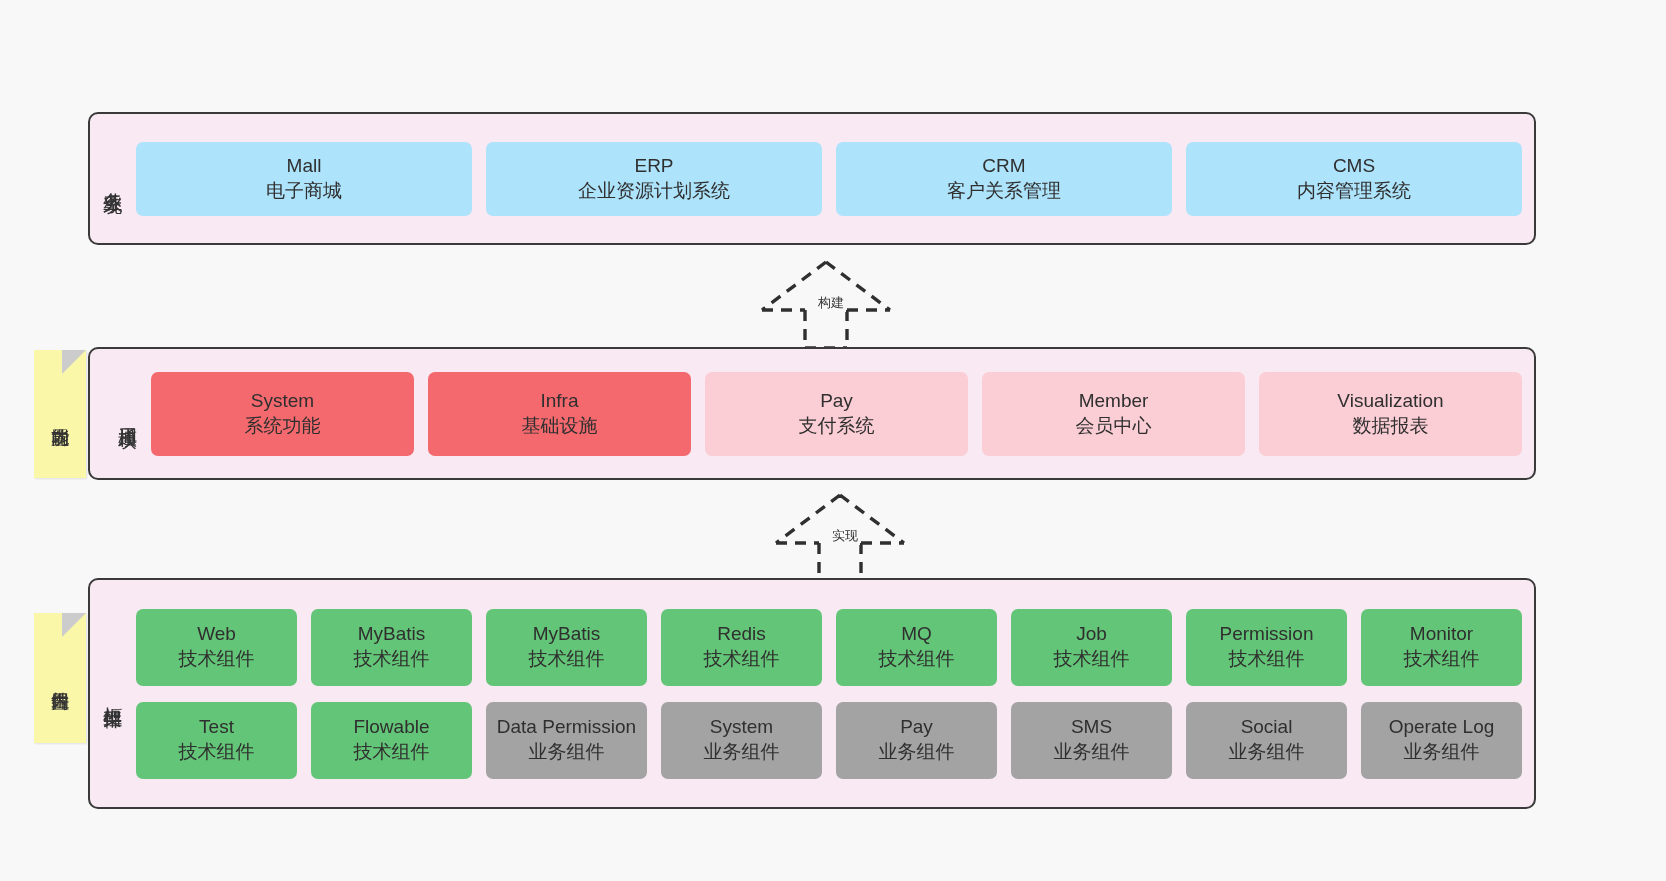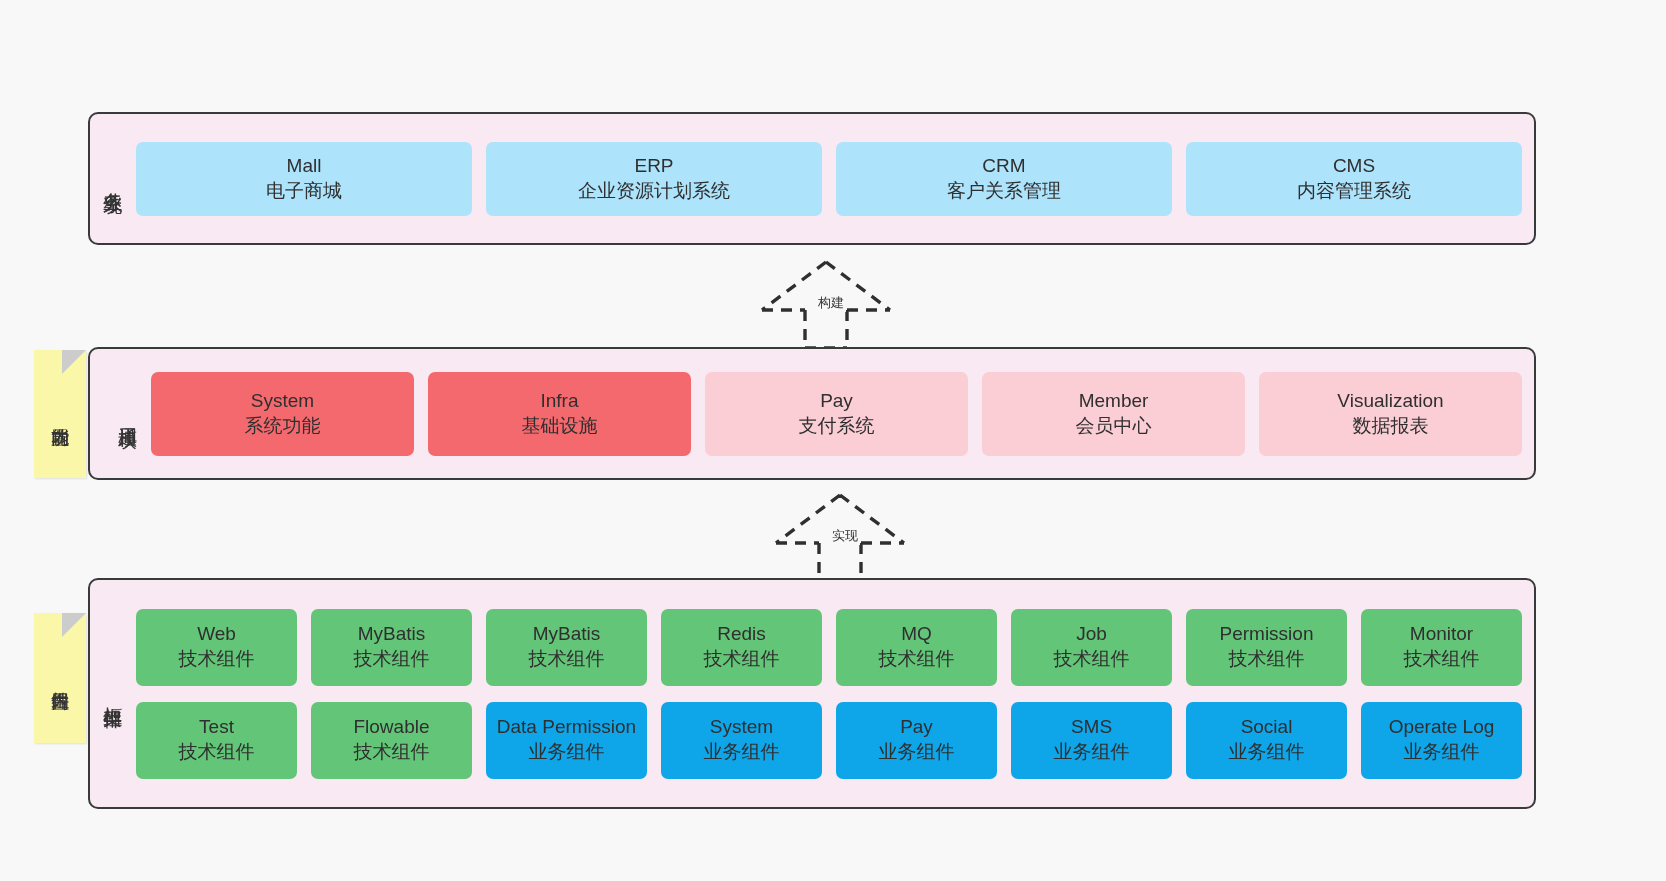--- a/index.html
+++ b/index.html
@@ -68,21 +68,21 @@
     padding:6px 4px;
   }
   .card .t1{white-space:nowrap;}
   .card .t2{white-space:nowrap;}
   .card.wrap .t1{white-space:normal;}
 
   .c-blue       {background:#ade3fb;}
   .c-red        {background:#f4696e;}
   .c-pink       {background:#fbcdd5;}
   .c-green      {background:#63c577;}
-  .c-greenlight {background:#0ea5e9;text-align:right;}
+  .c-greenlight {background:#a3a3a3;text-align:right;}
 
   .band1 .card{height:74px;}
   .band2 .card{height:84px;}
   .band3 .card{height:77px;}
 
   
   .note{
     position:absolute;
     width:52px;
     background:#fbf7a8;

